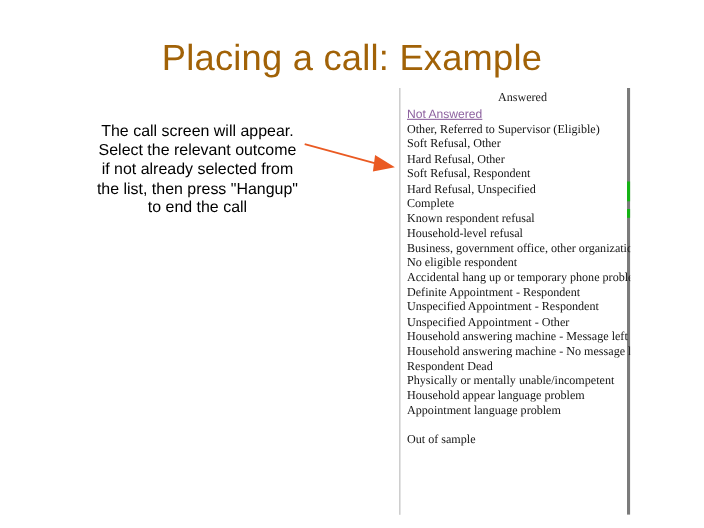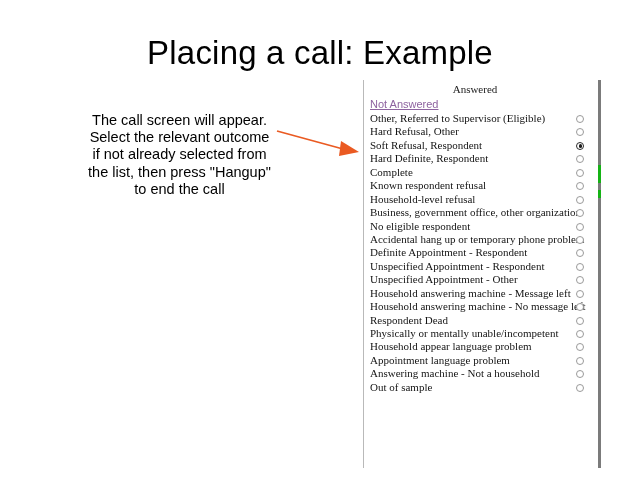--- a/index.html
+++ b/index.html
@@ -18,21 +18,21 @@
   
   #slide-title {
     position: absolute;
     left: 0;
     top: 34px;
     width: 640px;
     text-align: center;
     font-family: "Liberation Sans", sans-serif;
     font-size: 33px;
     font-weight: 400;
-    color: #000000;
+    color: #a16207;
     letter-spacing: 0.2px;
     white-space: nowrap;
   }
 
   
   #caption-block {
     position: absolute;
     left: 72px;
     top: 112px;
     width: 215px;
@@ -54,21 +54,21 @@
     width: 90px;
     height: 34px;
     pointer-events: none;
   }
 
   
   #call-screen-panel {
     position: absolute;
     left: 363px;
     top: 80px;
-    width: 238px;
+    width: 210px;
     height: 388px;
     background: #ffffff;
     border-left: 1px solid #b9b9b9;
     box-sizing: border-box;
     overflow: hidden;
     font-family: "Liberation Serif", serif;
   }
 
   #panel-scroll-rail {
     position: absolute;
@@ -192,29 +192,33 @@
   <div id="answered-header">Answered</div>
 
   <a id="not-answered-link">Not Answered</a>
 
   <div id="outcome-list">
       <div class="outcome-row">
         <span class="outcome-label">Other, Referred to Supervisor (Eligible)</span>
         <span class="outcome-radio"></span>
       </div>
       <div class="outcome-row">
+        <span class="outcome-label">Soft Refusal, Other</span>
+        <span class="outcome-radio"></span>
+      </div>
+      <div class="outcome-row">
         <span class="outcome-label">Hard Refusal, Other</span>
         <span class="outcome-radio"></span>
       </div>
       <div class="outcome-row">
         <span class="outcome-label">Soft Refusal, Respondent</span>
         <span class="outcome-radio selected"></span>
       </div>
       <div class="outcome-row">
-        <span class="outcome-label">Hard Definite, Respondent</span>
+        <span class="outcome-label">Hard Refusal, Unspecified</span>
         <span class="outcome-radio"></span>
       </div>
       <div class="outcome-row">
         <span class="outcome-label">Complete</span>
         <span class="outcome-radio"></span>
       </div>
       <div class="outcome-row">
         <span class="outcome-label">Known respondent refusal</span>
         <span class="outcome-radio"></span>
       </div>
@@ -264,21 +268,20 @@
       </div>
       <div class="outcome-row">
         <span class="outcome-label">Household appear language problem</span>
         <span class="outcome-radio"></span>
       </div>
       <div class="outcome-row">
         <span class="outcome-label">Appointment language problem</span>
         <span class="outcome-radio"></span>
       </div>
       <div class="outcome-row">
-        <span class="outcome-label">Answering machine - Not a household</span>
         <span class="outcome-radio"></span>
       </div>
       <div class="outcome-row">
         <span class="outcome-label">Out of sample</span>
         <span class="outcome-radio"></span>
       </div>
     </div>
 
 </div>
 

